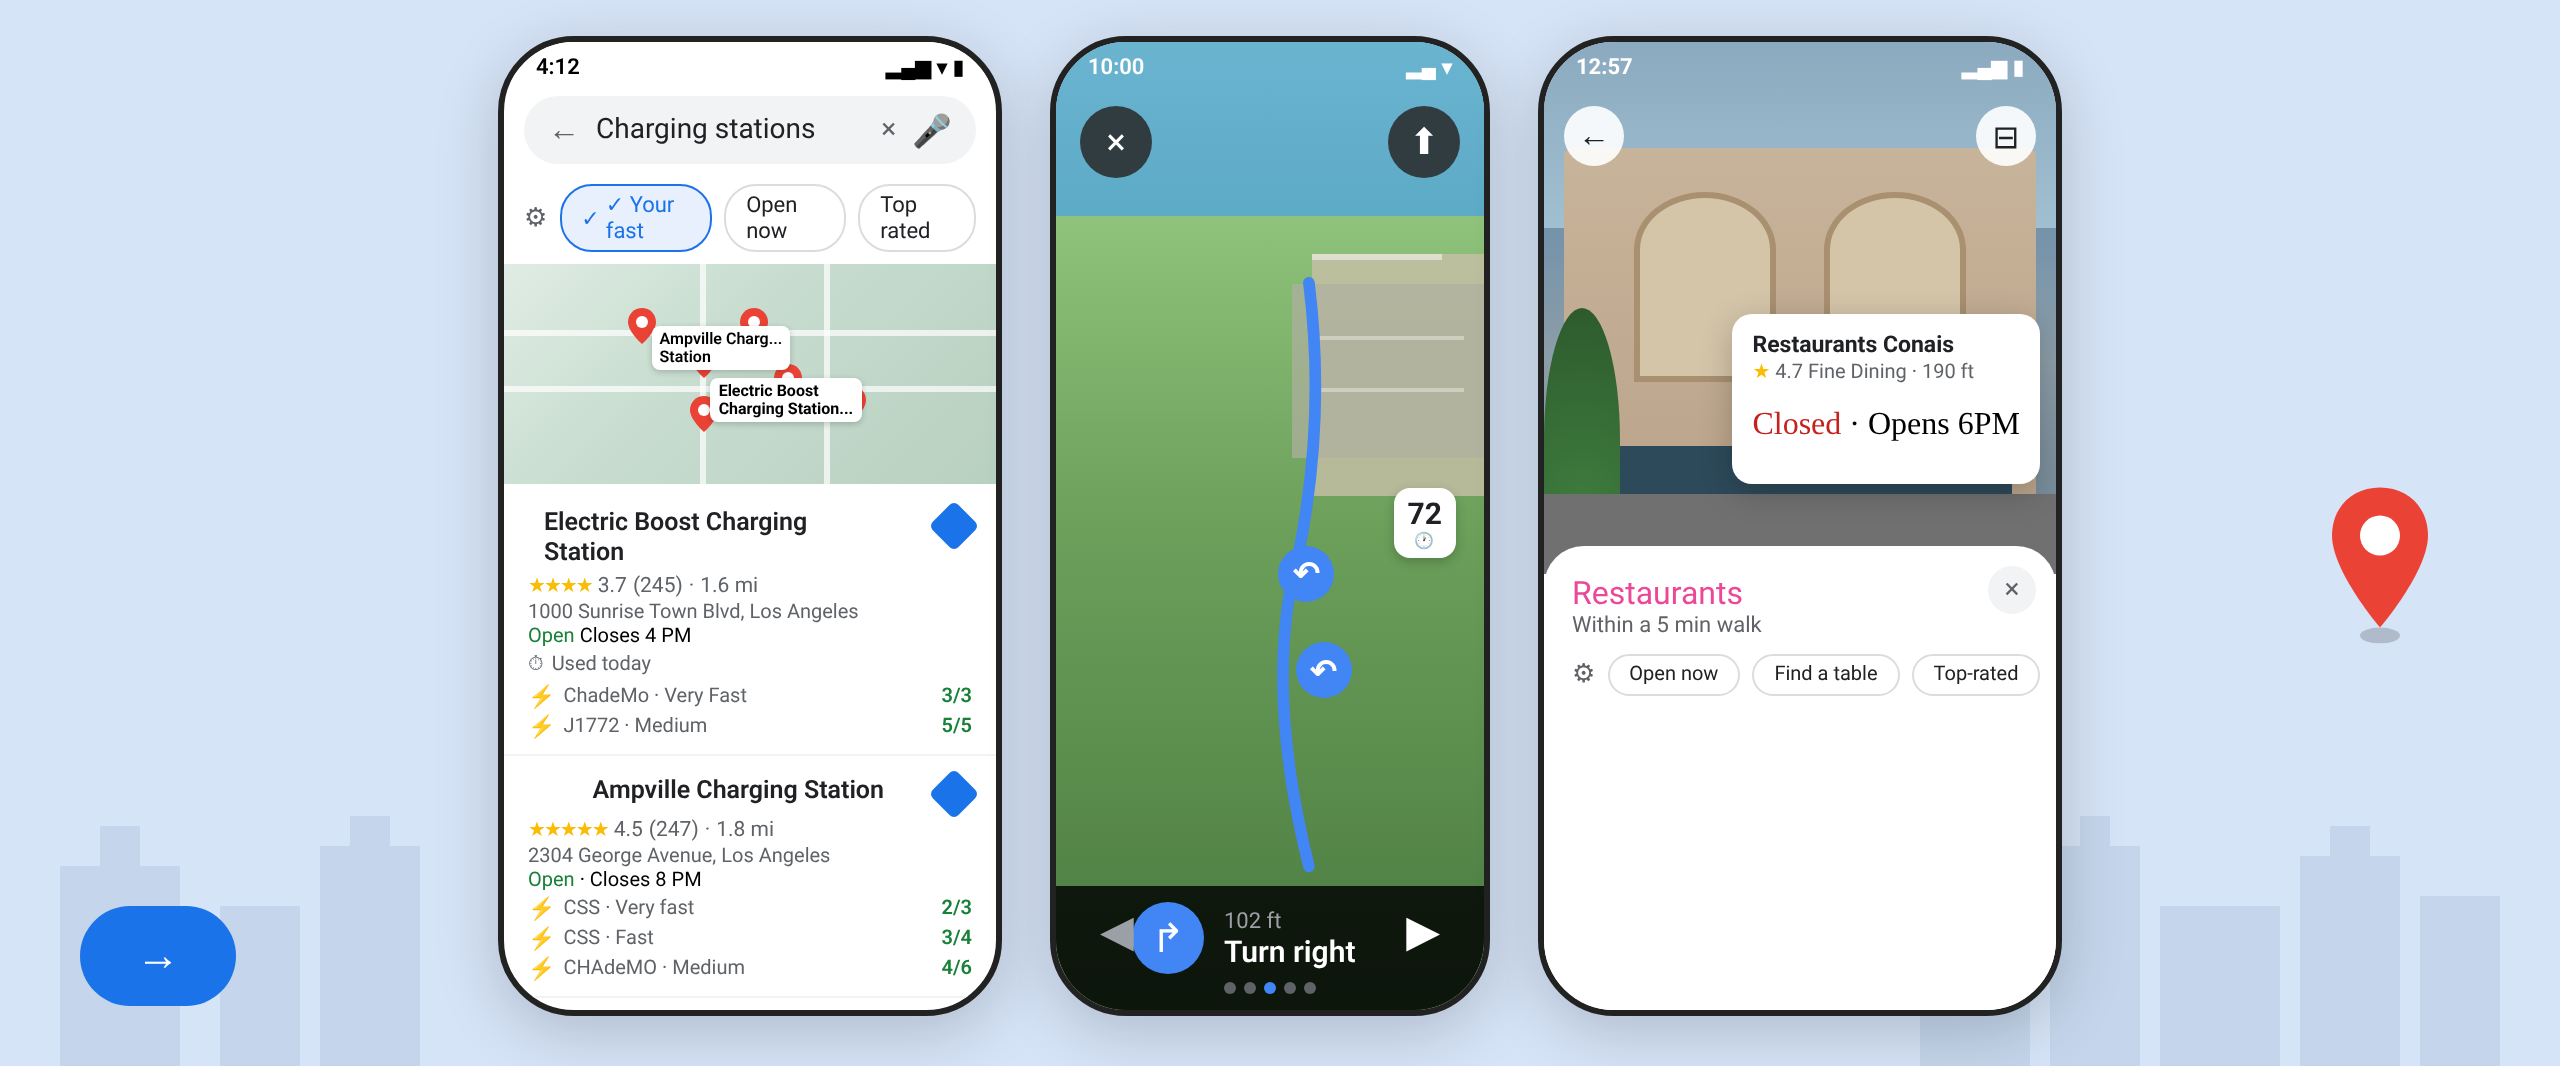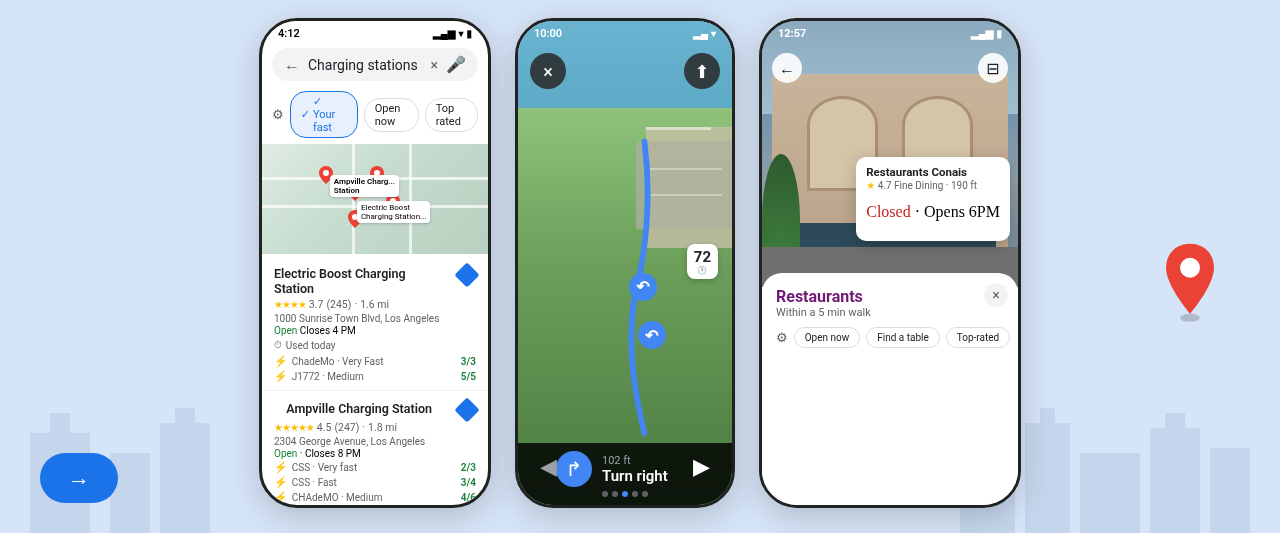--- a/index.html
+++ b/index.html
@@ -56,21 +56,21 @@
     .phone {
       background: #fff;
       border-radius: 38px;
       border: 3px solid #222;
       overflow: hidden;
       position: relative;
       box-shadow: 0 8px 32px rgba(0,0,0,0.18);
     }
 
     .phone-1 {
-      width: 232px;
+      width: 252px;
       height: 490px;
     }
     .phone-2 {
       width: 220px;
       height: 490px;
     }
     .phone-3 {
       width: 262px;
       height: 490px;
     }
@@ -426,22 +426,22 @@
       left: 0;
       right: 0;
       background: #fff;
       border-radius: 20px 20px 0 0;
       padding: 14px 14px 10px;
       z-index: 5;
       height: 48%;
     }
     .restaurant-bottom-title {
       font-size: 16px;
-      font-weight: 700;
-      color: #701a75;
+      font-weight: 400;
+      color: #ec4899;
     }
     .restaurant-bottom-subtitle {
       font-size: 11px;
       color: #5f6368;
       margin-bottom: 8px;
     }
     .bottom-filter-bar {
       display: flex;
       gap: 6px;
       align-items: center;
@@ -621,21 +621,21 @@
         <svg style="position:absolute;top:55%;left:68%;" width="14" height="18" viewBox="0 0 14 18">
           <path d="M7 0C3.1 0 0 3.1 0 7c0 5 7 11 7 11s7-6 7-11C14 3.1 10.9 0 7 0z" fill="#ea4335"></path>
           <circle cx="7" cy="7" r="3" fill="#fff"></circle>
         </svg>
         <svg style="position:absolute;top:60%;left:38%;" width="14" height="18" viewBox="0 0 14 18">
           <path d="M7 0C3.1 0 0 3.1 0 7c0 5 7 11 7 11s7-6 7-11C14 3.1 10.9 0 7 0z" fill="#ea4335"></path>
           <circle cx="7" cy="7" r="3" fill="#fff"></circle>
         </svg>
 
         <div style="position:absolute;top:28%;left:30%;background:#fff;border-radius:4px;padding:2px 4px;font-size:8px;font-weight:600;box-shadow:0 1px 3px rgba(0,0,0,0.2);white-space:nowrap;">Ampville Charg...<br>Station</div>
-        <div style="position:absolute;top:52%;left:42%;background:#fff;border-radius:4px;padding:2px 4px;font-size:8px;font-weight:400;box-shadow:0 1px 3px rgba(0,0,0,0.2);white-space:nowrap;">Electric Boost<br>Charging Station...</div>
+        <div style="position:absolute;top:52%;left:42%;background:#fff;border-radius:4px;padding:2px 4px;font-size:8px;font-weight:700;box-shadow:0 1px 3px rgba(0,0,0,0.2);white-space:nowrap;">Electric Boost<br>Charging Station...</div>
       </div>
     </div>
 
     <div class="station-list">
 
       <div class="station-item">
         <div class="station-header">
           <div class="station-name">Electric Boost Charging Station</div>
           <div class="station-diamond"></div>
         </div>

